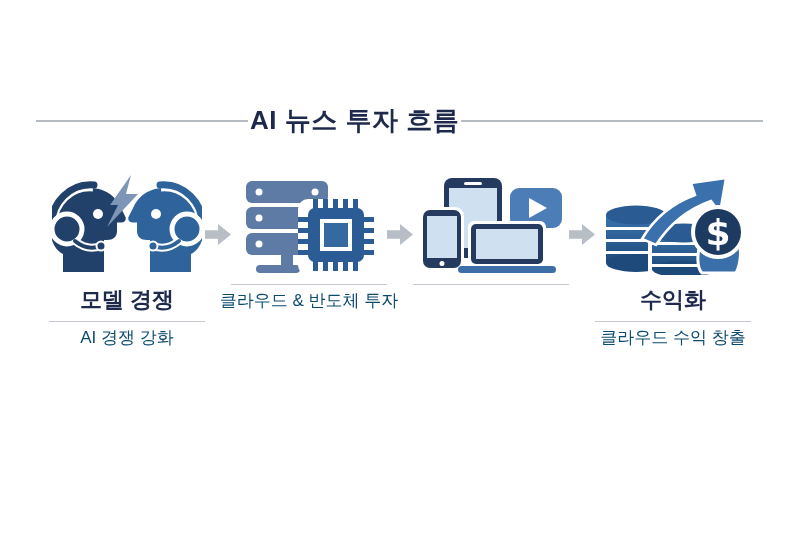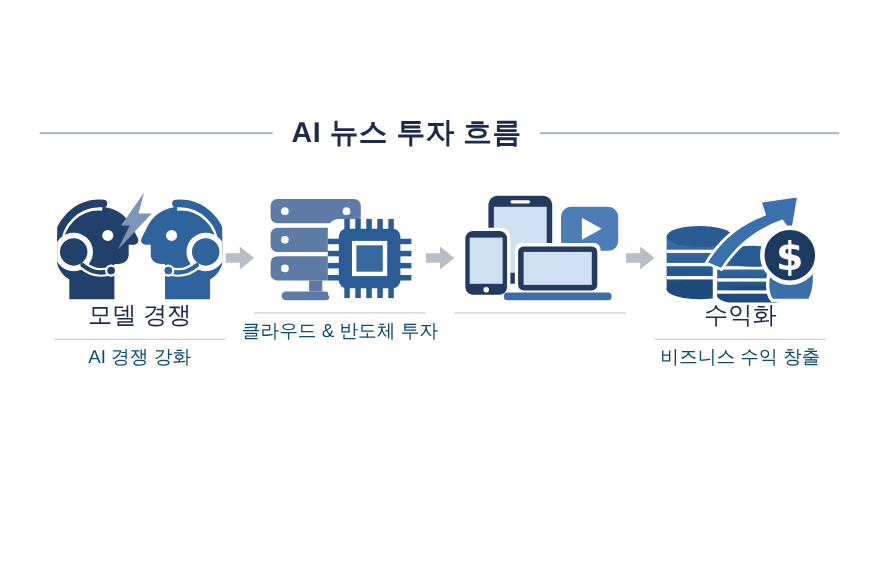--- a/index.html
+++ b/index.html
@@ -3,38 +3,38 @@
 <meta charset="utf-8">
 <style>
   html,body { margin:0; padding:0; background:#ffffff; }
   .canvas {
     position:relative; width:800px; height:533px; background:#ffffff;
     font-family:"Liberation Sans", sans-serif; overflow:hidden;
   }
   
   .title-row {
     position:absolute; top:103px; left:36px; right:37px;
-    display:flex; align-items:center; gap:17px;
+    display:flex; align-items:center; gap:2px;
   }
   .rule { height:2px; background:#b6bac1; }
   .rule-left  { width:212px; }
   .rule-right { flex:1; }
   .title-text {
     font-size:26px; font-weight:800; color:#1e2a4b;
     letter-spacing:0.5px; white-space:nowrap;
   }
   
   .flow-row {
     position:absolute; top:175px; left:0; right:0;
     display:flex; justify-content:center; align-items:flex-start;
   }
   .step { width:156px; display:flex; flex-direction:column; align-items:center; }
   .icon-box { height:100px; width:150px; display:flex; align-items:center; justify-content:center; }
   .step-label {
-    font-size:22px; font-weight:400; color:#1e2a4b;
+    margin-top:13px; font-size:22px; font-weight:700; color:#1e2a4b;
     white-space:nowrap; line-height:1.1;
   }
   .step-divider { margin-top:9px; width:100%; height:1px; background:#c6cad0; }
   .step-sub {
     margin-top:6px; font-size:17px; color:#0c4a6e; white-space:nowrap; line-height:1.2;
   }
   .flow-arrow {
     width:26px; margin-top:48px; flex:0 0 auto;
     display:flex; justify-content:center;
   }
@@ -212,17 +212,17 @@
           <path d="M104,62 C98,80 99,93 104,98 L138,98 C143,88 144,74 140,64 Z" fill="#3a6fa9" stroke="#ffffff" stroke-width="3"></path>
 
           <path d="M44,64 C58,40 78,27 97,20 L93,8 L128,3 L122,38 L113,26 C96,32 74,45 58,70 Z" fill="#3a70ab" stroke="#ffffff" stroke-width="2.5"></path>
 
           <circle cx="120" cy="57" r="25" fill="#1d3a60" stroke="#ffffff" stroke-width="4"></circle>
           <text x="120" y="70" text-anchor="middle" font-family="DejaVu Sans, sans-serif" font-size="36" font-weight="bold" fill="#ffffff">$</text>
         </svg>
       </div>
       <div class="step-label">수익화</div>
       <div class="step-divider"></div>
-      <div class="step-sub">비즈니스 수익 창출</div>
+      <div class="step-sub">클라우드 수익 창출</div>
     </div>
 
   </div>
 </div>
 
 </body></html>

